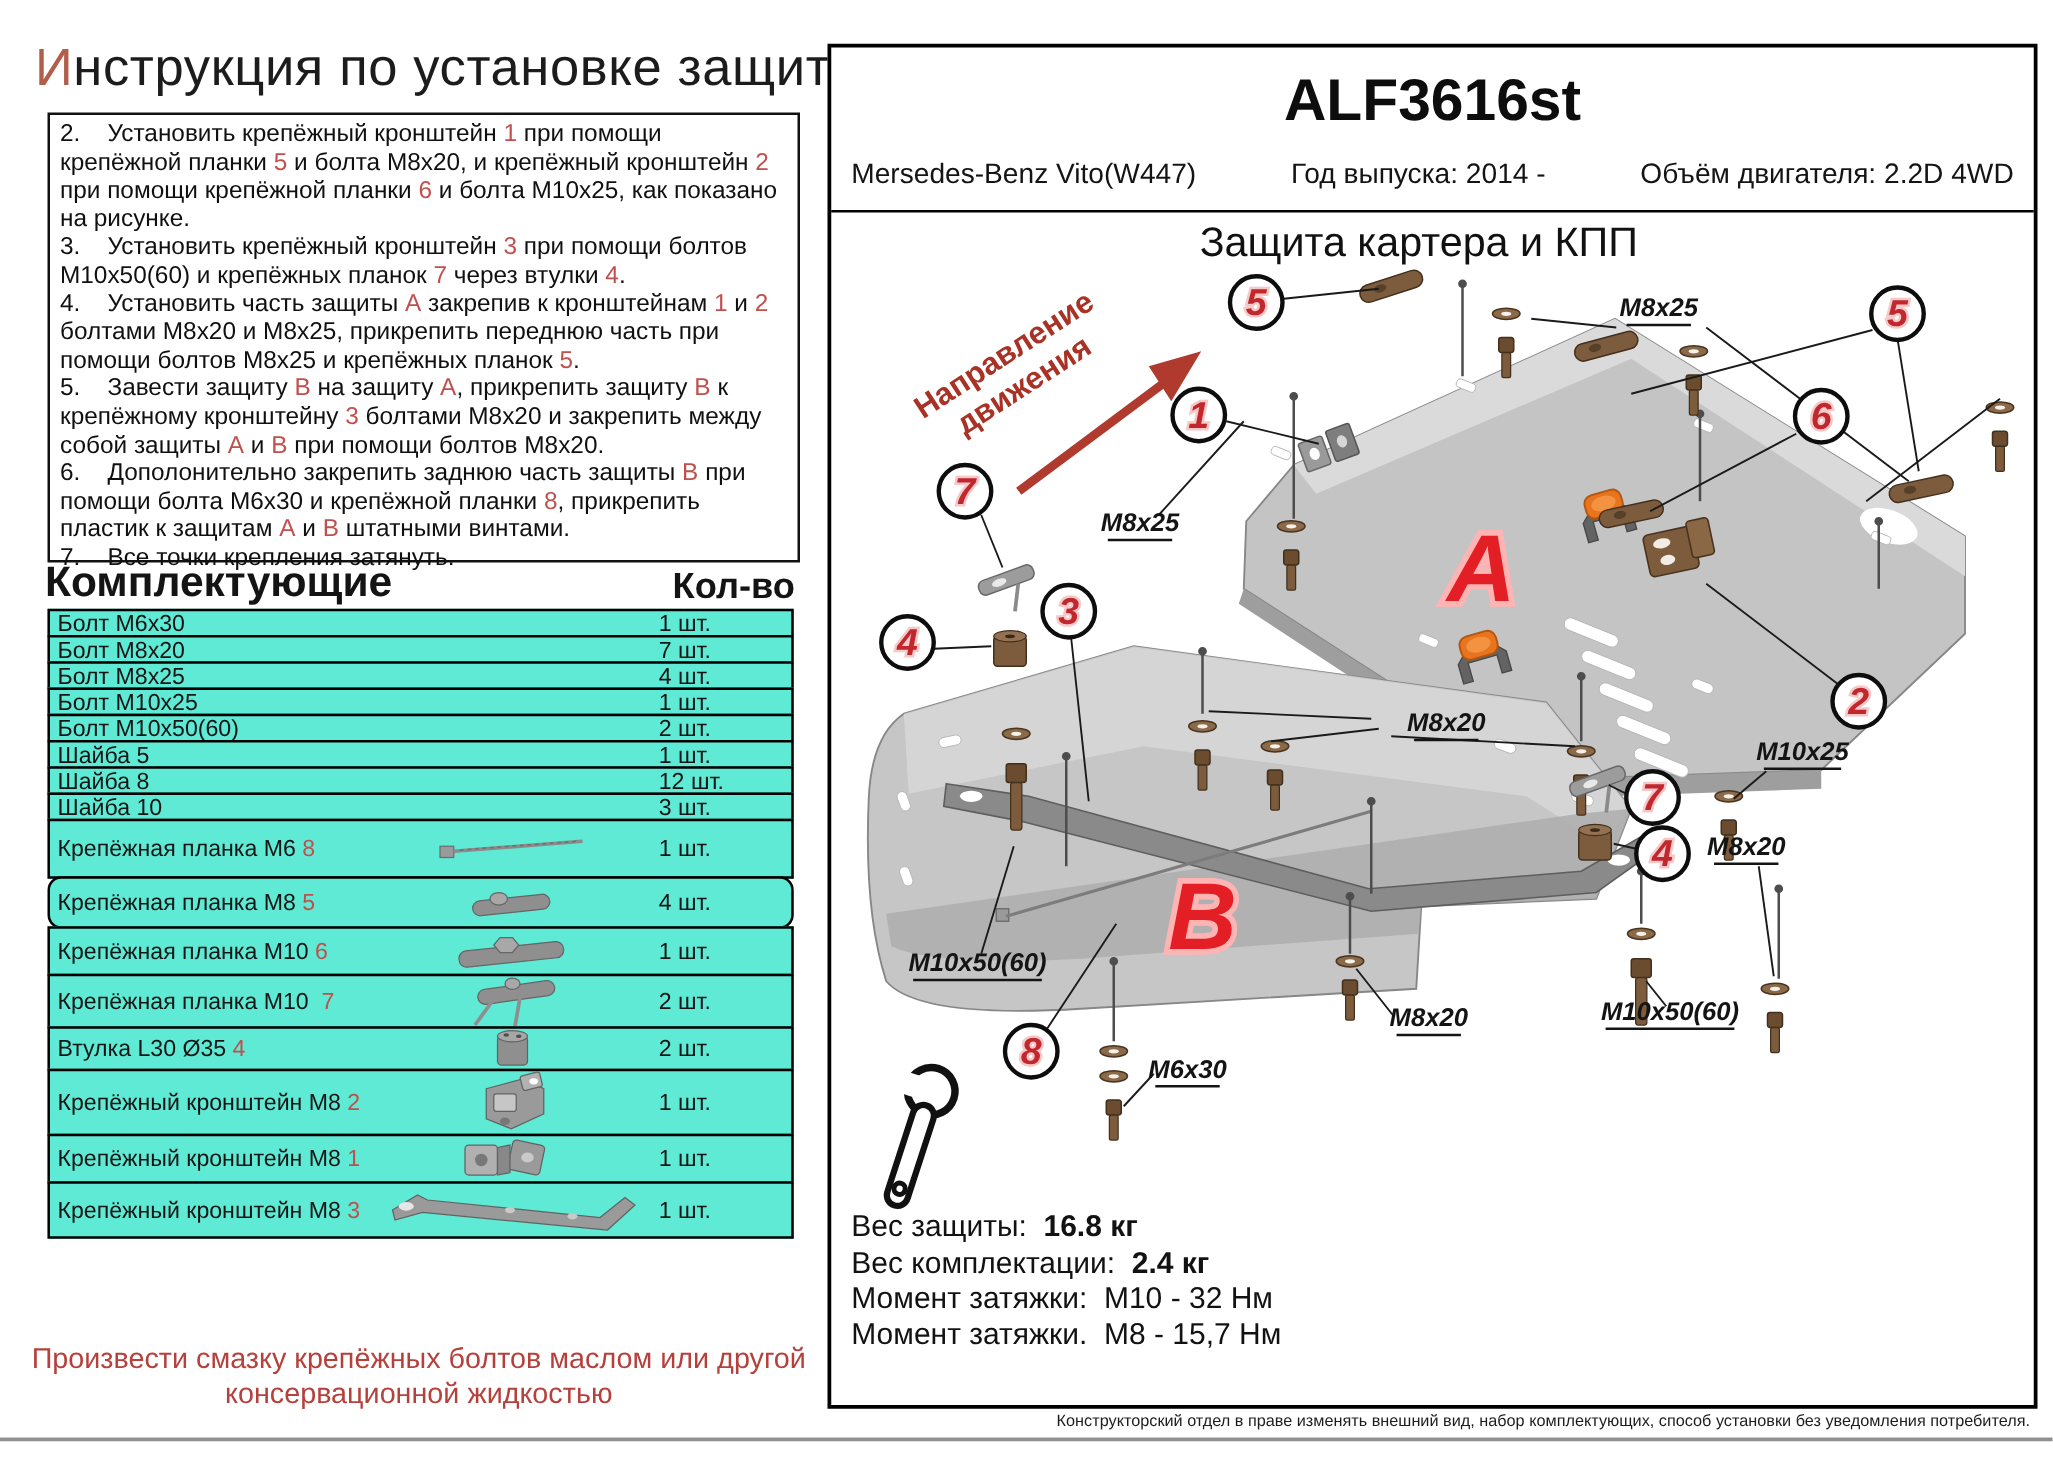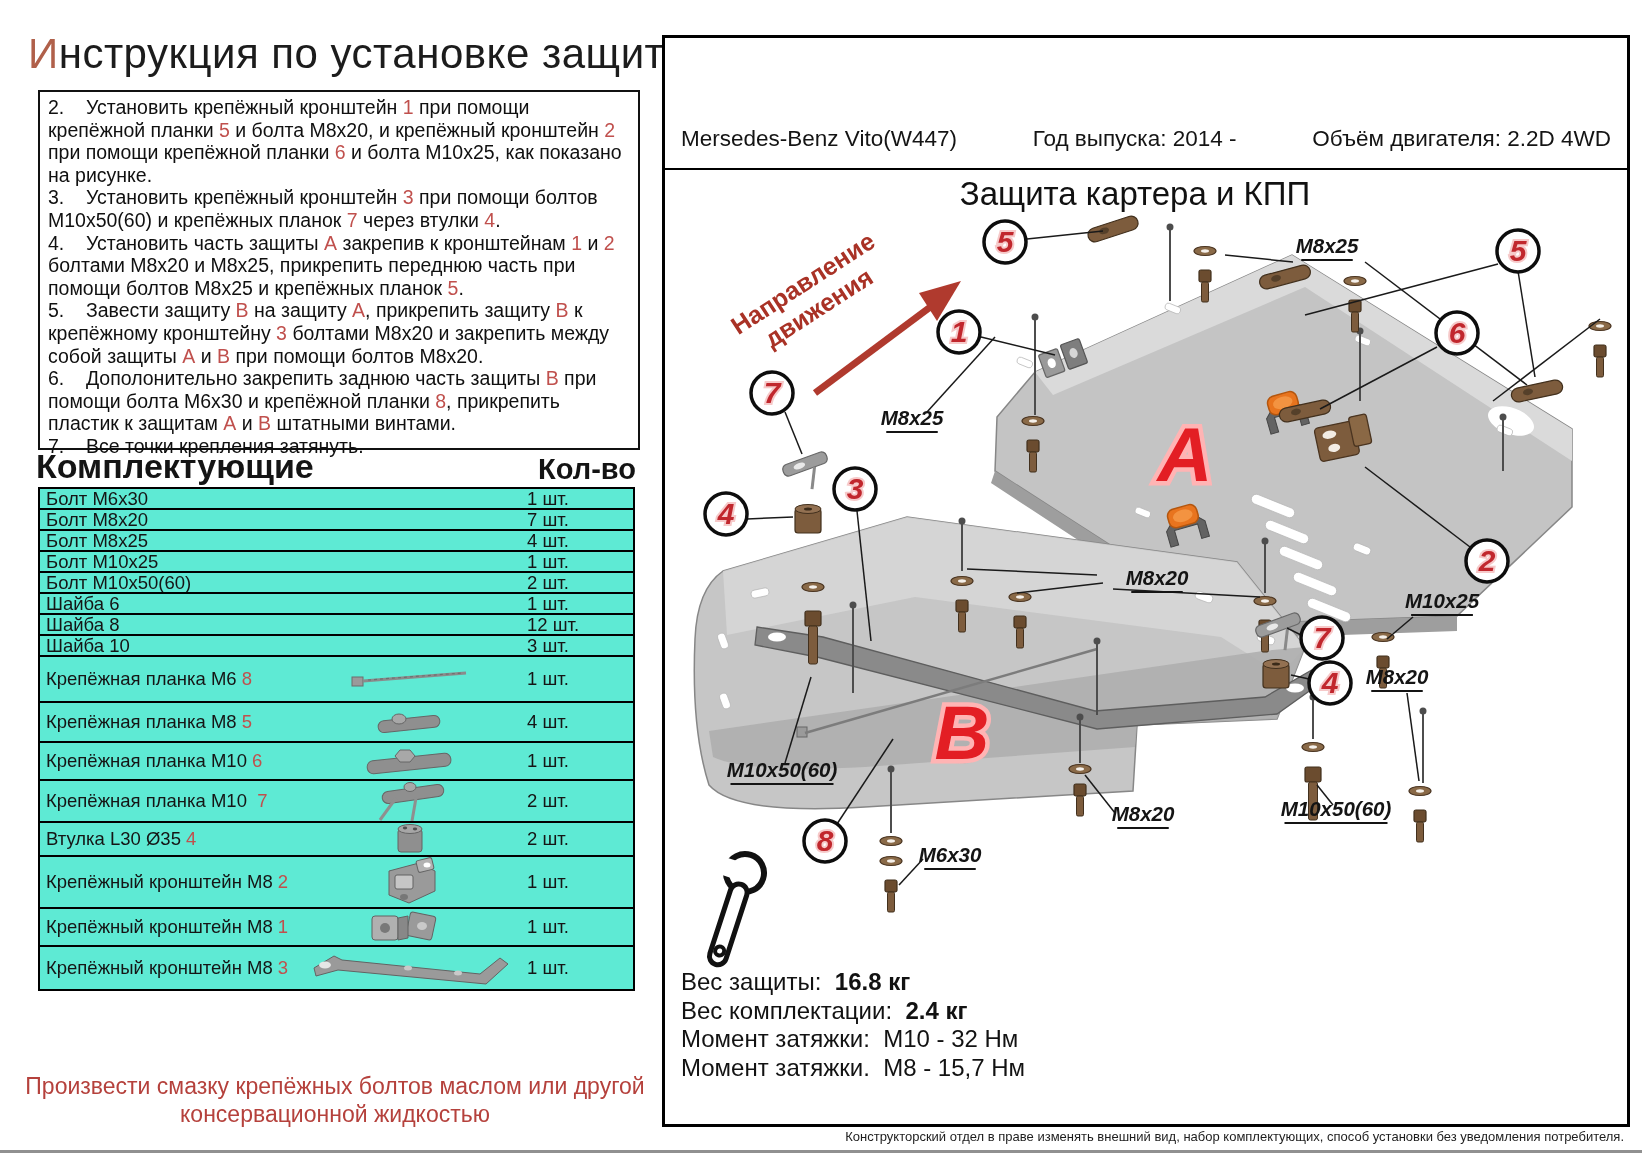--- a/index.html
+++ b/index.html
@@ -75,21 +75,21 @@
     </div>
     <div class="prow" style="height: 19px;">
       <span class="pname">Болт М10х25</span>
       <span class="pqty">1 шт.</span>
     </div>
     <div class="prow" style="height: 19px;">
       <span class="pname">Болт М10х50(60)</span>
       <span class="pqty">2 шт.</span>
     </div>
     <div class="prow" style="height: 19px;">
-      <span class="pname">Шайба 6</span>
+      <span class="pname">Шайба 5</span>
       <span class="pqty">1 шт.</span>
     </div>
     <div class="prow" style="height: 19px;">
       <span class="pname">Шайба 8</span>
       <span class="pqty">12 шт.</span>
     </div>
     <div class="prow" style="height: 19px;">
       <span class="pname">Шайба 10</span>
       <span class="pqty">3 шт.</span>
     </div>
@@ -97,21 +97,21 @@
       <span class="pname">Крепёжная планка М6 <span class="red">8</span></span>
       <span class="picon">
         <svg width="120" height="22" viewBox="0 0 120 22">
           <rect x="2" y="9" width="11" height="9" fill="#9a9a9a" stroke="#6d6d6d"></rect>
           <path d="M13,13 L116,5" stroke="#8b8b8b" stroke-width="3" fill="none"></path>
           <path d="M18,12 L112,5" stroke="#6f6f6f" stroke-width="1.2" stroke-dasharray="3,3" fill="none"></path>
         </svg>
       </span>
       <span class="pqty">1 шт.</span>
     </div>
-    <div class="prow" style="height: 38px;">
+    <div class="prow" style="height: 38px; border-radius: 11px;">
       <span class="pname">Крепёжная планка М8 <span class="red">5</span></span>
       <span class="picon">
         <svg width="78" height="24" viewBox="0 0 78 24">
           <rect x="7" y="8" width="62" height="12" rx="6" fill="#8f8f8f" stroke="#666" transform="rotate(-6 38 14)"></rect>
           <ellipse cx="28" cy="9" rx="7" ry="5" fill="#a8a8a8" stroke="#666"></ellipse>
         </svg>
       </span>
       <span class="pqty">4 шт.</span>
     </div>
     <div class="prow" style="height: 36px;">
@@ -185,20 +185,21 @@
         </svg>
       </span>
       <span class="pqty">1 шт.</span>
     </div>
   </div>
 
 <div id="note" class="abs">Произвести смазку крепёжных болтов маслом или другой
 консервационной жидкостью</div>
 
 <div id="panel" class="abs">
+  <div id="p-code" class="abs">ALF3616st</div>
   <div id="p-meta" class="abs">
     <span>Mersedes-Benz Vito(W447)</span>
     <span>Год выпуска: 2014 -</span>
     <span>Объём двигателя: 2.2D 4WD</span>
   </div>
   <div id="p-divider" class="abs"></div>
 
   <svg id="diagram" class="abs" width="962" height="800" viewBox="0 0 962 800">
     <defs>
       <g id="washer">

